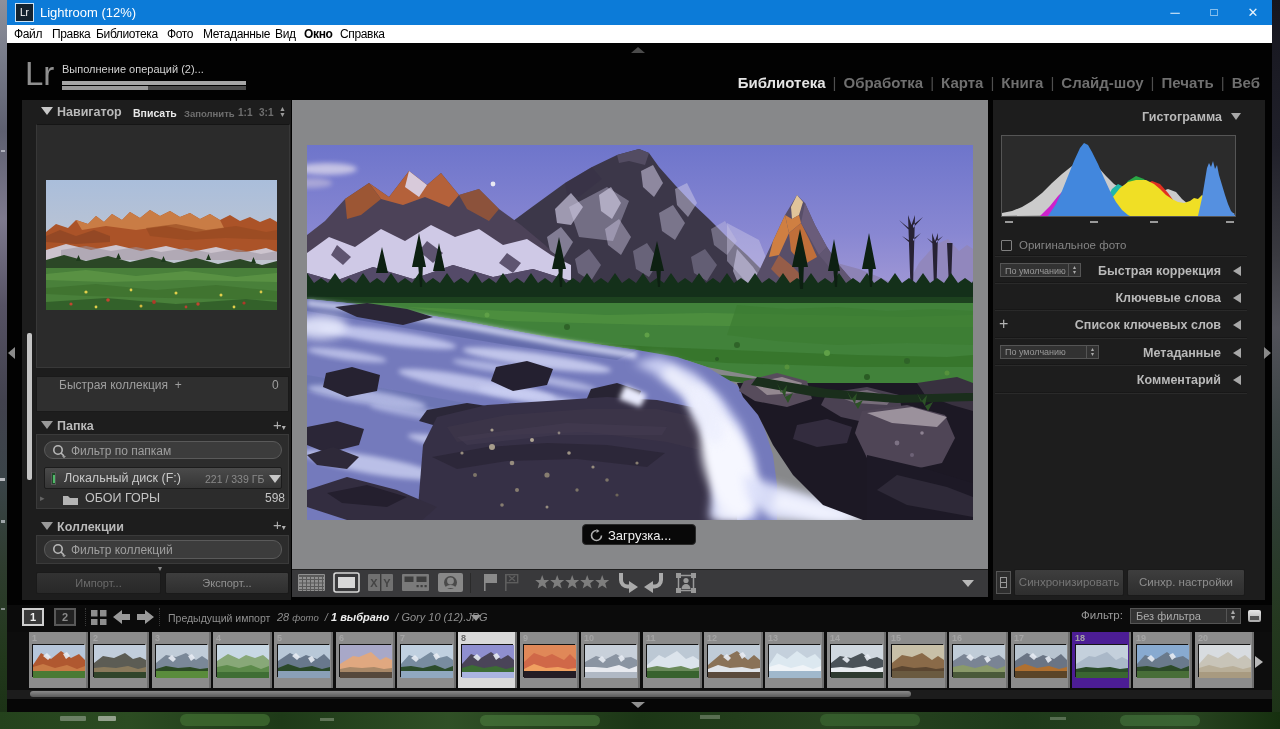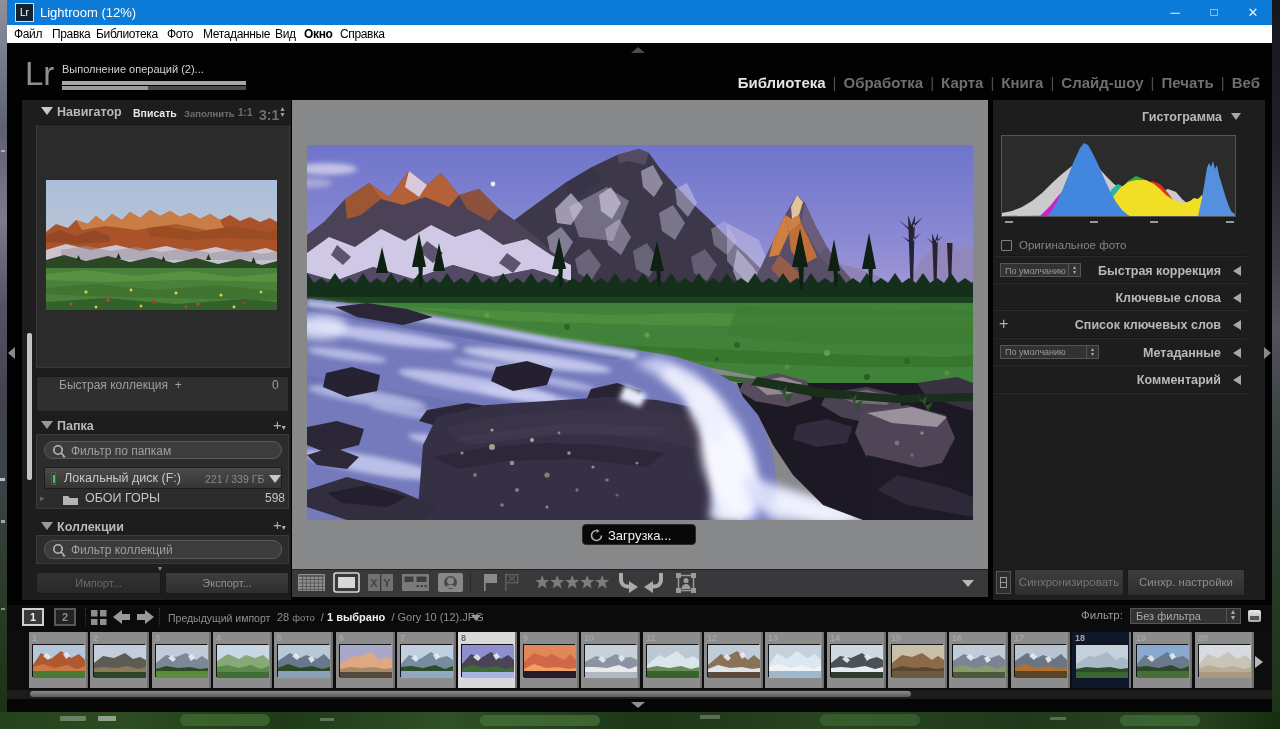--- a/index.html
+++ b/index.html
@@ -104,21 +104,21 @@
     <div class="abs tric" style="left:624px;top:702px;border-left:7px solid transparent;border-right:7px solid transparent;border-top:6px solid #909090;"></div>
     <div class="abs tric" style="left:1257px;top:347px;border-top:6px solid transparent;border-bottom:6px solid transparent;border-left:7px solid #8a8a8a;"></div>
     <div class="abs tric" style="left:1px;top:347px;border-top:6px solid transparent;border-bottom:6px solid transparent;border-right:7px solid #8a8a8a;"></div>
 
     <div class="abs" style="left:20px;top:333px;width:5px;height:147px;background:#c4c4c4;border-radius:2px;"></div>
     <div class="abs tric" style="left:34px;top:107px;border-left:6px solid transparent;border-right:6px solid transparent;border-top:8px solid #c8c8c8;"></div>
     <div class="abs hdr" style="left:50px;top:105px;">Навигатор</div>
     <div class="abs" style="left:126px;top:107px;font-size:10.5px;font-weight:bold;color:#e8e8e8;">Вписать</div>
     <div class="abs" style="left:177px;top:108px;font-size:9.5px;font-weight:bold;color:#6f6f6f;">Заполнить</div>
     <div class="abs" style="left:231px;top:107px;font-size:10px;font-weight:bold;color:#6f6f6f;">1:1</div>
-    <div class="abs" style="left:252px;top:107px;font-size:14px;font-weight:bold;color:#6f6f6f;">3:1</div>
+    <div class="abs" style="left:252px;top:107px;font-size:10px;font-weight:bold;color:#6f6f6f;">3:1</div>
     <div class="abs" style="left:272px;top:106px;font-size:7px;line-height:6px;color:#9a9a9a;">▲<br>▼</div>
     <div class="abs" style="left:29px;top:124px;width:254px;height:244px;background:#2b2b2b;border:1px solid #383838;border-top-color:#151515;"></div>
     <div class="abs" style="left:39px;top:180px;width:231px;height:130px;">
       <svg width="231" height="130">
         <defs>
           <linearGradient id="nsky" x1="0" y1="0" x2="0" y2="1">
               <stop offset="0" stop-color="#aabedb"></stop>
               <stop offset="0.7" stop-color="#c3c6cf"></stop>
               <stop offset="1" stop-color="#cfc9c8"></stop>
             </linearGradient>
@@ -522,21 +522,21 @@
         <rect x="9" y="9" width="6.5" height="6.5" fill="#8e8e8e"></rect>
       </svg>
     <svg class="abs" style="left:106px;top:609px;" width="18" height="16">
         <path d="M0,8 L9,1 9,5 17,5 17,11 9,11 9,15 Z" fill="#9a9a9a"></path>
       </svg>
     <svg class="abs" style="left:129px;top:609px;" width="18" height="16">
         <path d="M18,8 L9,1 9,5 1,5 1,11 9,11 9,15 Z" fill="#9a9a9a"></path>
       </svg>
     <div class="abs" style="left:152px;top:608px;width:1px;height:18px;border-left:1px dotted #3a3a3a;"></div>
     <div class="abs" style="left:161px;top:612px;font-size:10.5px;color:#8f8f8f;">Предыдущий импорт</div>
-    <div class="abs" style="left:270px;top:611px;font-size:11px;color:#8f8f8f;">28 <span style="font-size:9.5px;">фото</span>&nbsp; / <span style="color:#ededed;font-weight:bold;">1 выбрано</span>&nbsp; / Gory 10 (12).JPG</div>
+    <div class="abs" style="left:270px;top:611px;font-size:11px;color:#8f8f8f;font-style:italic;">28 <span style="font-size:9.5px;">фото</span>&nbsp; / <span style="color:#ededed;font-weight:bold;">1 выбрано</span>&nbsp; / Gory 10 (12).JPG</div>
     <div class="abs tric" style="left:464px;top:615px;border-left:5px solid transparent;border-right:5px solid transparent;border-top:6px solid #9a9a9a;"></div>
     <div class="abs" id="cells" style="left:0;top:632px;width:1265px;height:58px;">
         <div class="cell" style="left:22px;background:#8c8c8c;">
           <span class="cellnum" style="color:#a4a4a4;">1</span>
           <span class="thumb"><svg width="52" height="33">
               <rect width="52" height="33" fill="#b6c6da"></rect>
               <path d="M0,20 L8,8 18,14 28,6 38,13 46,9 52,15 52,33 0,33 Z" fill="#b05830"></path>
               <path d="M10,11 l4,-3 4,4 -3,3 Z M30,9 l4,-2 3,4 -4,3 Z" fill="#e8ecf4" opacity="0.9"></path>
               <path d="M0,22 L10,19 22,23 34,20 44,24 52,21 52,33 0,33 Z" fill="#c87a45"></path>
               <rect x="0" y="26" width="52" height="7" fill="#4a7a34"></rect>
@@ -688,21 +688,21 @@
         <div class="cell" style="left:1004px;background:#8c8c8c;">
           <span class="cellnum" style="color:#a4a4a4;">17</span>
           <span class="thumb"><svg width="52" height="33">
               <rect width="52" height="33" fill="#b8c4d0"></rect>
               <path d="M0,16 L12,8 22,13 28,10 39,14 46,9 52,15 52,33 0,33 Z" fill="#6a7484"></path>
               <path d="M14,11 l4,-3 4,4 -3,3 Z M30,13 l4,-2 3,4 -4,3 Z" fill="#e8ecf4" opacity="0.9"></path>
               <path d="M0,23 L10,19 22,23 34,21 44,24 52,22 52,33 0,33 Z" fill="#b07030"></path>
               <rect x="0" y="26" width="52" height="7" fill="#5a4428"></rect>
             </svg></span>
         </div>
-        <div class="cell" style="left:1065px;background:#0f172a;">
+        <div class="cell" style="left:1065px;background:#4c1d95;">
           <span class="cellnum" style="color:#a4a4a4;">18</span>
           <span class="thumb"><svg width="52" height="33">
               <rect width="52" height="33" fill="#c4d0dc"></rect>
               <path d="M0,19 L13,11 19,12 31,7 40,15 46,12 52,15 52,33 0,33 Z" fill="#aab8c8"></path>
               <path d="M0,24 L10,22 22,23 34,22 44,24 52,23 52,33 0,33 Z" fill="#2a4c28"></path>
               <rect x="0" y="27" width="52" height="6" fill="#3a6632"></rect>
             </svg></span>
         </div>
         <div class="cell" style="left:1126px;background:#8c8c8c;">
           <span class="cellnum" style="color:#a4a4a4;">19</span>

